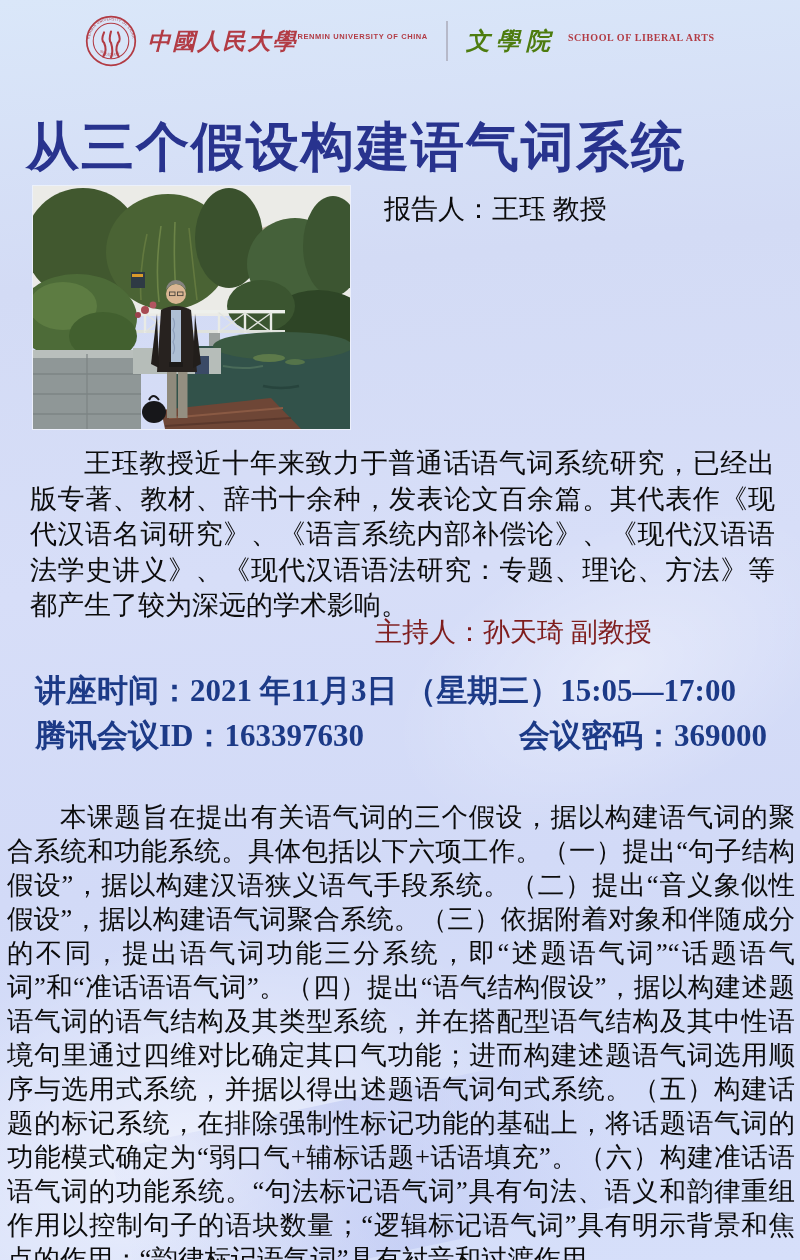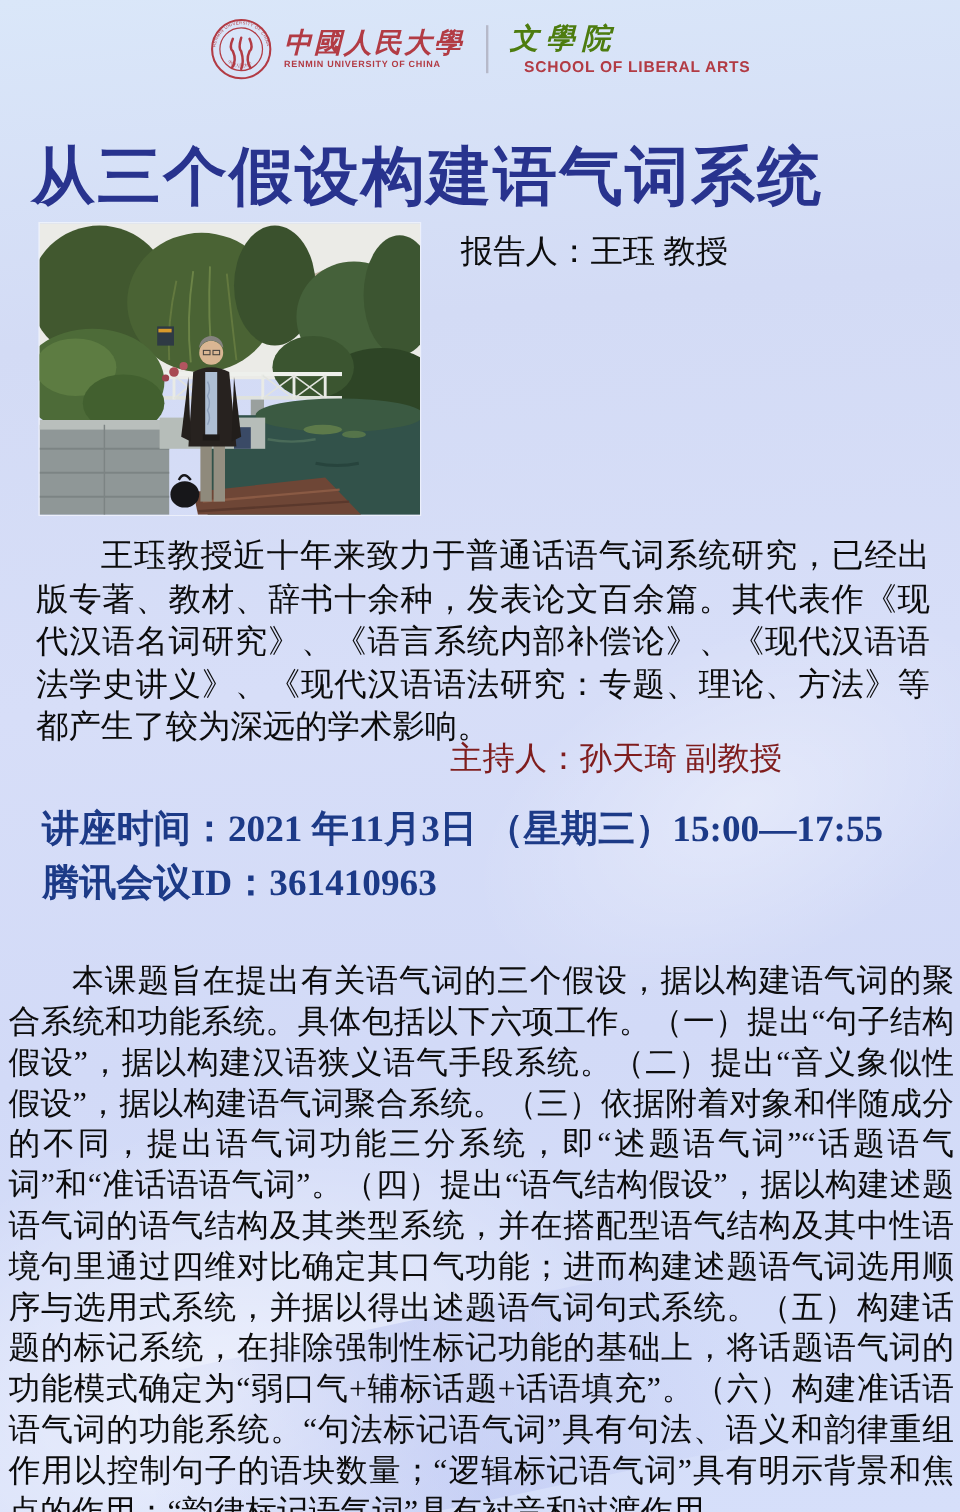--- a/index.html
+++ b/index.html
@@ -16,28 +16,28 @@
     background:radial-gradient(ellipse at 50% 50%,rgba(255,255,255,.35) 0%,rgba(255,255,255,0) 65%);
     transform:rotate(-25deg);}
   .streak.s3{left:120px;bottom:10px;width:560px;height:160px;
     background:linear-gradient(80deg,rgba(190,200,245,.0) 0%,rgba(180,190,240,.45) 45%,rgba(190,200,245,0) 90%);
     transform:rotate(-12deg);}
 
   
   .header{position:absolute;top:12px;left:0;width:800px;height:58px;
     display:flex;align-items:center;justify-content:center;gap:10px;}
   .seal{width:52px;height:52px;flex:0 0 auto;}
-  .brandblock{display:flex;flex-direction:column;align-items:flex-start;line-height:1;}
+  .brandblock{display:flex;flex-direction:row;align-items:flex-start;line-height:1;}
   .uni-cn{font-size:23px;font-weight:bold;font-style:italic;letter-spacing:2px;color:#b23b44;}
   .uni-en{font-size:7.5px;font-weight:bold;letter-spacing:.6px;color:#b23b44;margin-top:3px;
     font-family:"Liberation Sans","DejaVu Sans",sans-serif;}
   .logo-divider{width:2px;height:40px;background:#b6b9c9;margin:0 8px;}
   .school-cn{font-size:24px;font-weight:bold;font-style:italic;letter-spacing:6px;color:#4d7c0f;}
-  .school-en{font-size:13px;font-weight:bold;letter-spacing:.6px;color:#b23b44;margin-top:4px;
-    font-family:Liberation Sans, sans-serif;padding-left:12px;}
+  .school-en{font-size:10px;font-weight:bold;letter-spacing:.6px;color:#b23b44;margin-top:4px;
+    font-family:Liberation Serif, serif;padding-left:12px;}
 
   
   .title{position:absolute;top:76px;left:0;width:712px;text-align:center;
     font-size:53px;font-weight:bold;letter-spacing:2px;color:#28338e;}
 
   
   .photo{position:absolute;left:33px;top:186px;width:317px;height:243px;
     box-shadow:0 0 0 1px rgba(255,255,255,.55);}
   .photo svg{display:block;width:100%;height:100%;}
 
@@ -198,19 +198,20 @@
 
 <div class="speaker-col">
   <p class="speaker-name">报告人：王珏 教授</p>
 </div>
 
 <p class="intro">王珏教授近十年来致力于普通话语气词系统研究，已经出版专著、教材、辞书十余种，发表论文百余篇。其代表作《现代汉语名词研究》、《语言系统内部补偿论》、《现代汉语语法学史讲义》、《现代汉语语法研究：专题、理论、方法》等都产生了较为深远的学术影响。</p>
 
 <div class="host">主持人：孙天琦 副教授</div>
 
 <div class="meeting">
-  <div class="time">讲座时间：2021 年11月3日 （星期三）15:00—17:55</div>
+  <div class="time">讲座时间：2021 年11月3日 （星期三）15:05—17:00</div>
   <div class="row2">
-    <span>腾讯会议ID：361410963</span>
+    <span>腾讯会议ID：163397630</span>
+    <span>会议密码：369000</span>
   </div>
 </div>
 
 <p class="abstract">本课题旨在提出有关语气词的三个假设，据以构建语气词的聚合系统和功能系统。具体包括以下六项工作。（一）提出“句子结构假设”，据以构建汉语狭义语气手段系统。（二）提出“音义象似性假设”，据以构建语气词聚合系统。（三）依据附着对象和伴随成分的不同，提出语气词功能三分系统，即“述题语气词”“话题语气词”和“准话语语气词”。（四）提出“语气结构假设”，据以构建述题语气词的语气结构及其类型系统，并在搭配型语气结构及其中性语境句里通过四维对比确定其口气功能；进而构建述题语气词选用顺序与选用式系统，并据以得出述题语气词句式系统。（五）构建话题的标记系统，在排除强制性标记功能的基础上，将话题语气词的功能模式确定为“弱口气+辅标话题+话语填充”。（六）构建准话语语气词的功能系统。“句法标记语气词”具有句法、语义和韵律重组作用以控制句子的语块数量；“逻辑标记语气词”具有明示背景和焦点的作用；“韵律标记语气词”具有衬音和过渡作用。</p>
 
 </body></html>

